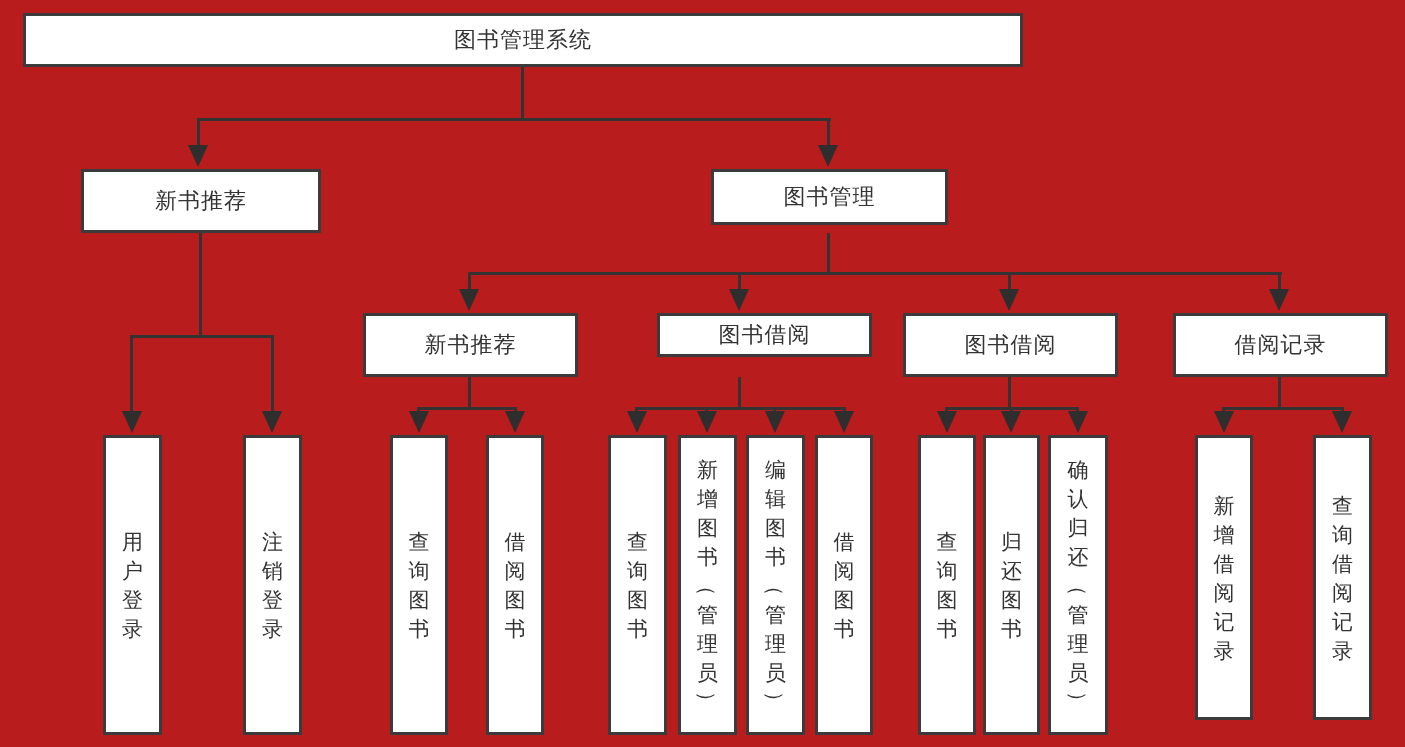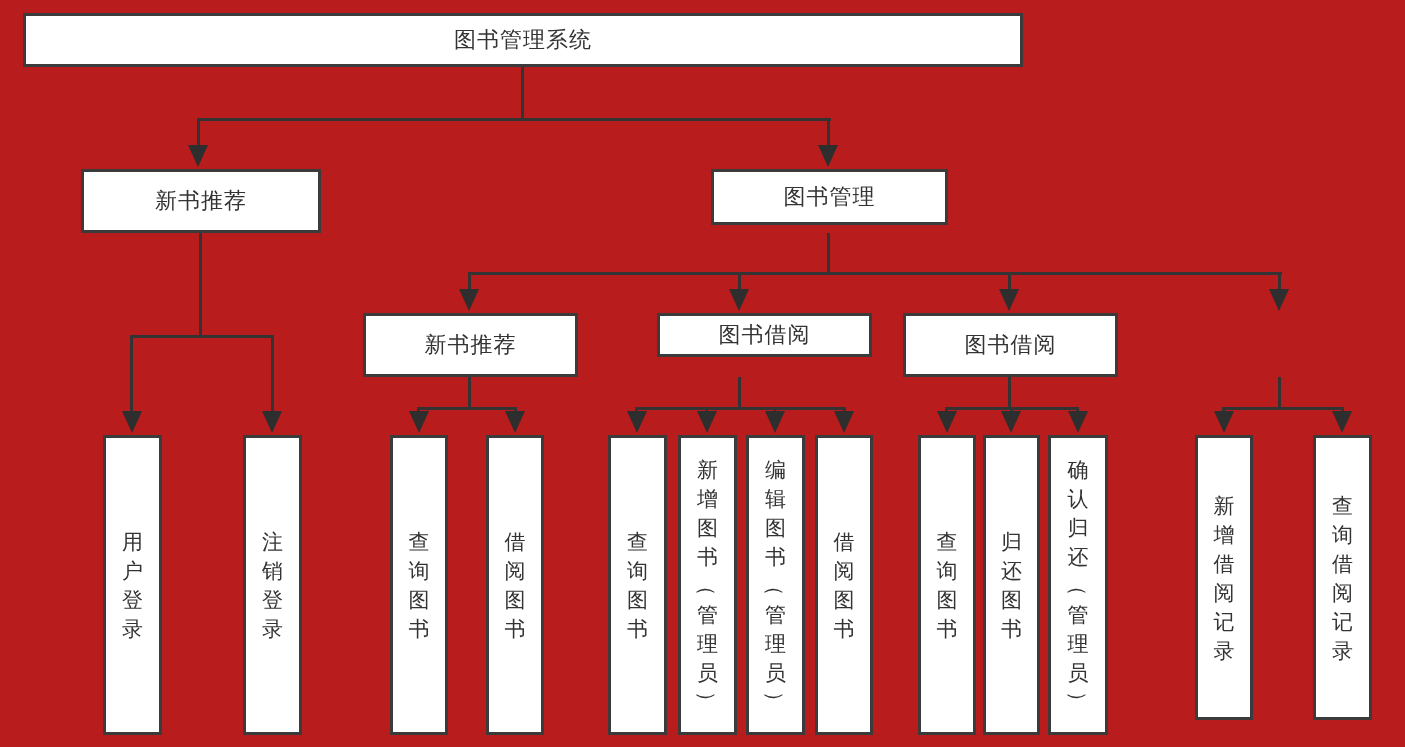--- a/index.html
+++ b/index.html
@@ -74,20 +74,21 @@
   <div class="vline" style="left:1008px;top:272px;height:19px;"></div>
   <div class="vline" style="left:1278px;top:272px;height:19px;"></div>
   <div class="arrow" style="left:459px;top:289px;"></div>
   <div class="arrow" style="left:729px;top:289px;"></div>
   <div class="arrow" style="left:999px;top:289px;"></div>
   <div class="arrow" style="left:1269px;top:289px;"></div>
 
   <div class="box h" style="left:363px;top:313px;width:215px;height:64px;">新书推荐</div>
   <div class="box h" style="left:633px;top:313px;width:215px;height:44px;margin-left:24px;">图书借阅</div>
   <div class="box h" style="left:903px;top:313px;width:215px;height:64px;">图书借阅</div>
+  <div class="box h" style="left:1173px;top:313px;width:215px;height:64px;">借阅记录</div>
 
   <div class="vline" style="left:468px;top:377px;height:32px;"></div>
   <div class="hline" style="left:417px;top:407px;width:100px;"></div>
   <div class="vline" style="left:417px;top:407px;height:8px;"></div>
   <div class="vline" style="left:514px;top:407px;height:8px;"></div>
   <div class="arrow" style="left:409px;top:411px;"></div>
   <div class="arrow" style="left:505px;top:411px;"></div>
 
   <div class="vline" style="left:738px;top:377px;height:32px;"></div>
   <div class="hline" style="left:635px;top:407px;width:211px;"></div>

